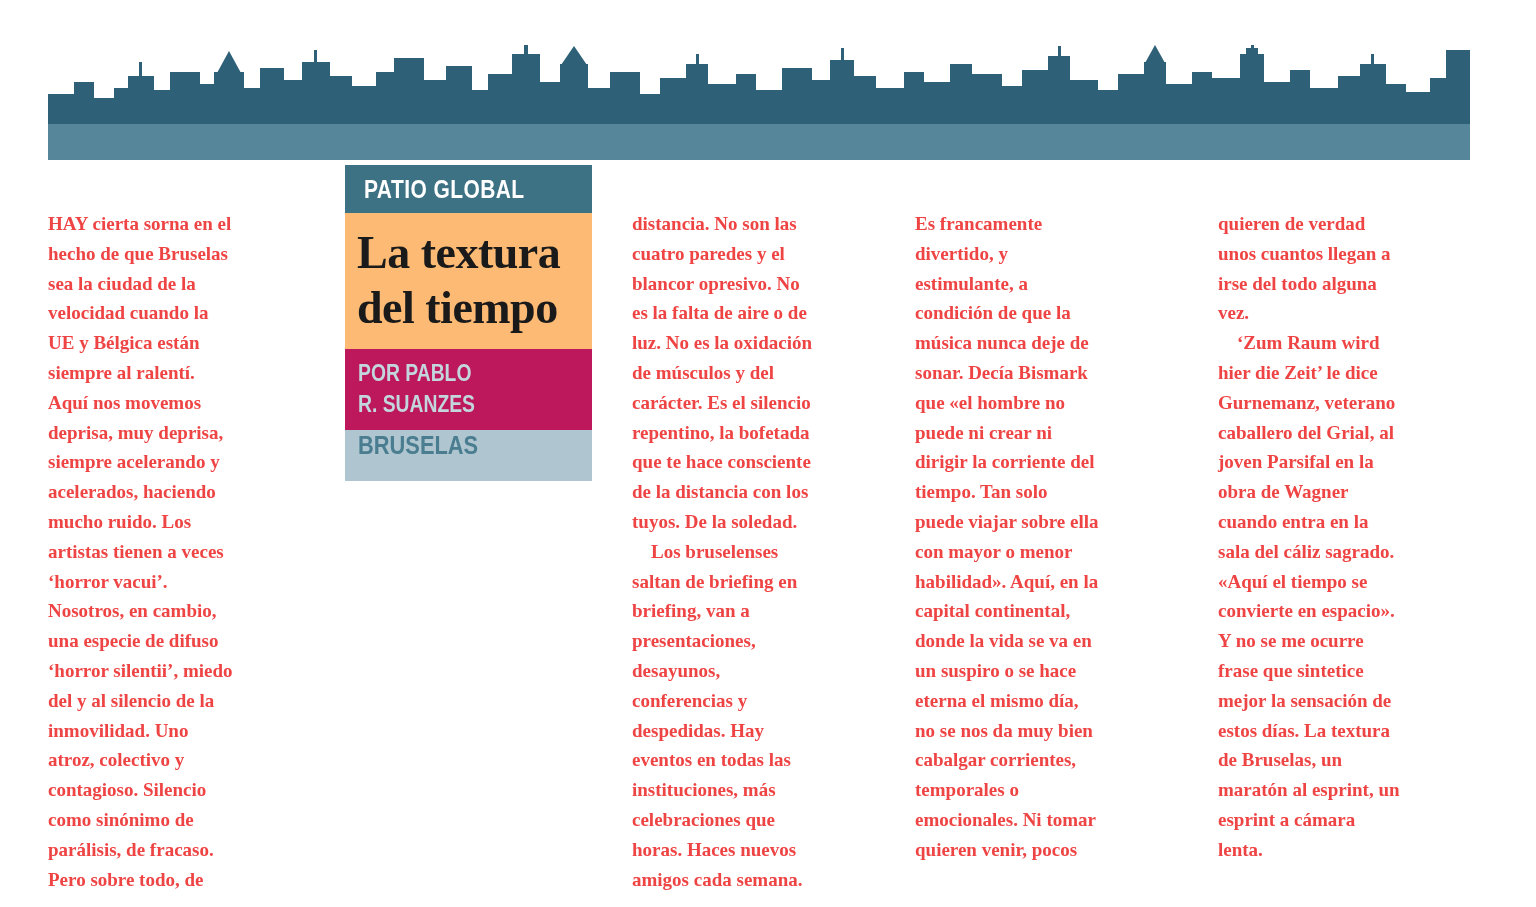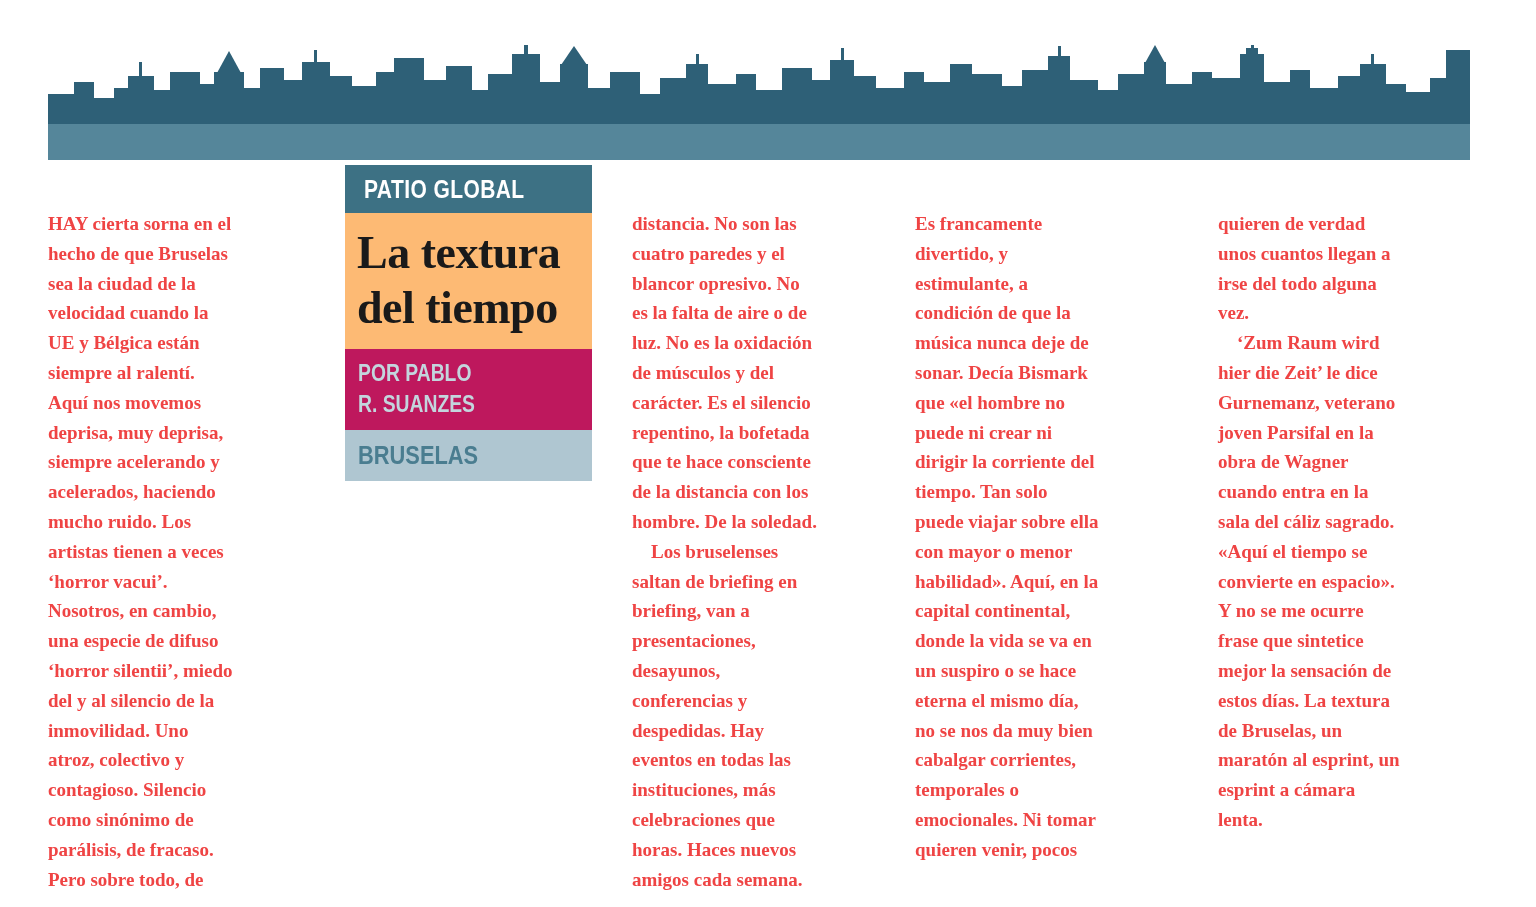--- a/index.html
+++ b/index.html
@@ -24,21 +24,21 @@
   .headbox{position:absolute;left:345px;top:165px;width:247px;}
   .kicker{height:48px;background:#3D7184;display:flex;align-items:center;padding-left:19px;}
   .kicker span{color:#ffffff;font-family:"Liberation Sans",sans-serif;font-weight:700;
        font-size:25px;letter-spacing:.5px;transform:scaleX(.84);transform-origin:0 50%;white-space:nowrap;}
   .title{background:#fdba74;padding:12px 8px 14px 12px;}
   .title .tline{font-family:"Liberation Serif",serif;font-weight:700;font-size:46px;
        line-height:55px;color:#1a1a1a;letter-spacing:-0.5px;white-space:pre;}
   .byline{background:#be185d;padding:9px 8px 10px 13px;}
   .byline .tline{color:#C3D5DD;font-family:"Liberation Sans",sans-serif;font-weight:700;
        font-size:23px;line-height:31px;transform:scaleX(.84);transform-origin:0 50%;white-space:nowrap;}
-  .dateline{height:51px;background:#AFC6D1;display:flex;align-items:center;padding-left:13px;}
+  .dateline{height:51px;background:#AFC6D1;display:flex;padding-left:13px;}
   .dateline span{color:#4A7D90;font-family:"Liberation Sans",sans-serif;font-weight:700;
        font-size:26px;transform:scaleX(.84);transform-origin:0 50%;white-space:nowrap;}
 </style>
 </head>
 <body>
 
 <div class="page">
 
   <div class="banner">
     <svg width="1422" height="79" viewBox="0 0 1422 79" preserveAspectRatio="none" aria-hidden="true">
@@ -169,21 +169,21 @@
       <div class="tline">distancia. No son las</div>
       <div class="tline">cuatro paredes y el</div>
       <div class="tline">blancor opresivo. No</div>
       <div class="tline">es la falta de aire o de</div>
       <div class="tline">luz. No es la oxidación</div>
       <div class="tline">de músculos y del</div>
       <div class="tline">carácter. Es el silencio</div>
       <div class="tline">repentino, la bofetada</div>
       <div class="tline">que te hace consciente</div>
       <div class="tline">de la distancia con los</div>
-      <div class="tline">hombre. De la soledad.</div>
+      <div class="tline">tuyos. De la soledad.</div>
       <div class="tline">    Los bruselenses</div>
       <div class="tline">saltan de briefing en</div>
       <div class="tline">briefing, van a</div>
       <div class="tline">presentaciones,</div>
       <div class="tline">desayunos,</div>
       <div class="tline">conferencias y</div>
       <div class="tline">despedidas. Hay</div>
       <div class="tline">eventos en todas las</div>
       <div class="tline">instituciones, más</div>
       <div class="tline">celebraciones que</div>
@@ -217,20 +217,21 @@
     </div>
 
   <div class="col" id="c4">
       <div class="tline">quieren de verdad</div>
       <div class="tline">unos cuantos llegan a</div>
       <div class="tline">irse del todo alguna</div>
       <div class="tline">vez.</div>
       <div class="tline">    ‘Zum Raum wird</div>
       <div class="tline">hier die Zeit’ le dice</div>
       <div class="tline">Gurnemanz, veterano</div>
+      <div class="tline">caballero del Grial, al</div>
       <div class="tline">joven Parsifal en la</div>
       <div class="tline">obra de Wagner</div>
       <div class="tline">cuando entra en la</div>
       <div class="tline">sala del cáliz sagrado.</div>
       <div class="tline">«Aquí el tiempo se</div>
       <div class="tline">convierte en espacio».</div>
       <div class="tline">Y no se me ocurre</div>
       <div class="tline">frase que sintetice</div>
       <div class="tline">mejor la sensación de</div>
       <div class="tline">estos días. La textura</div>

